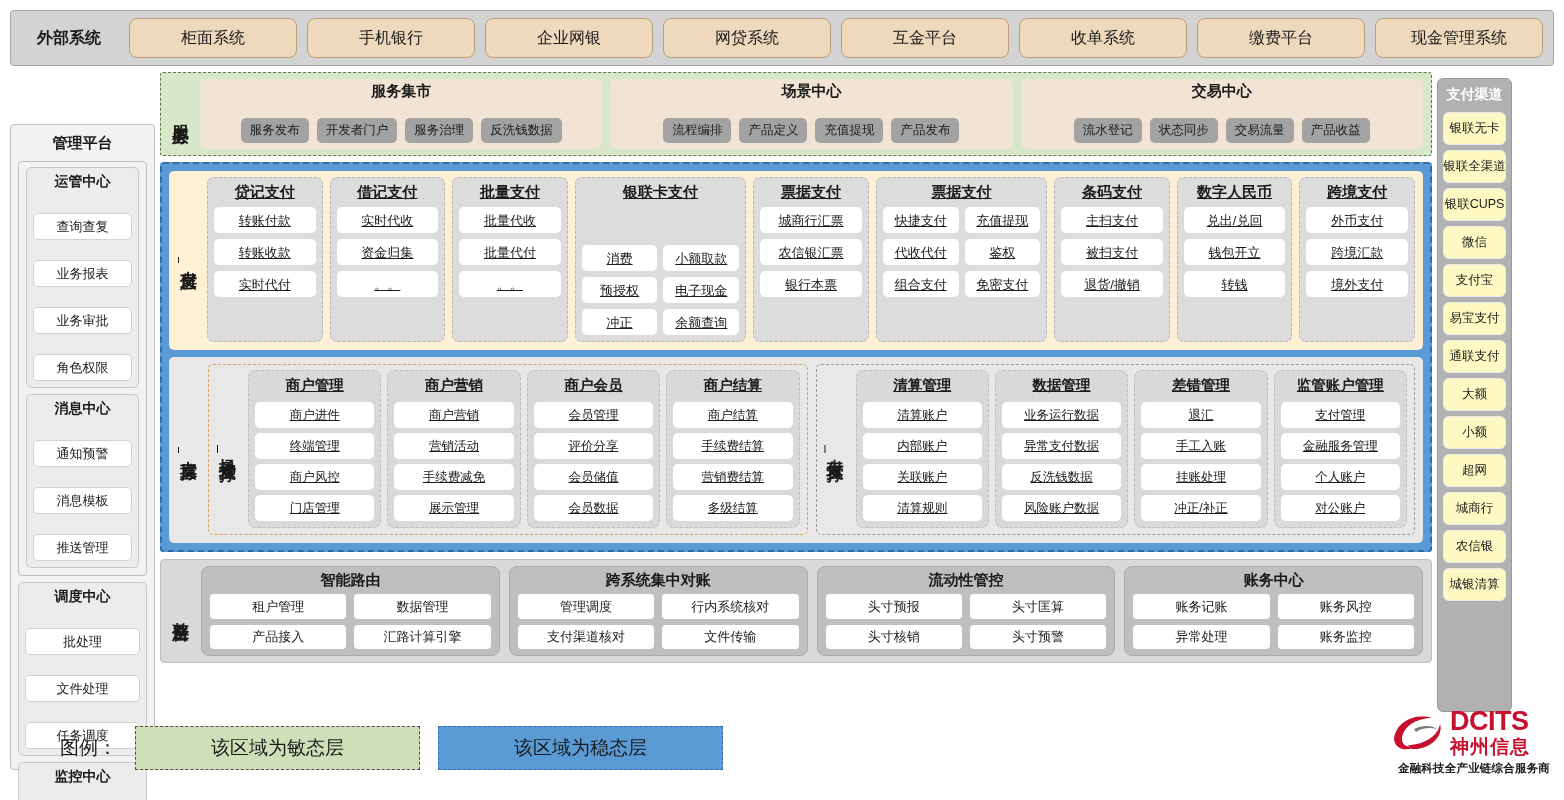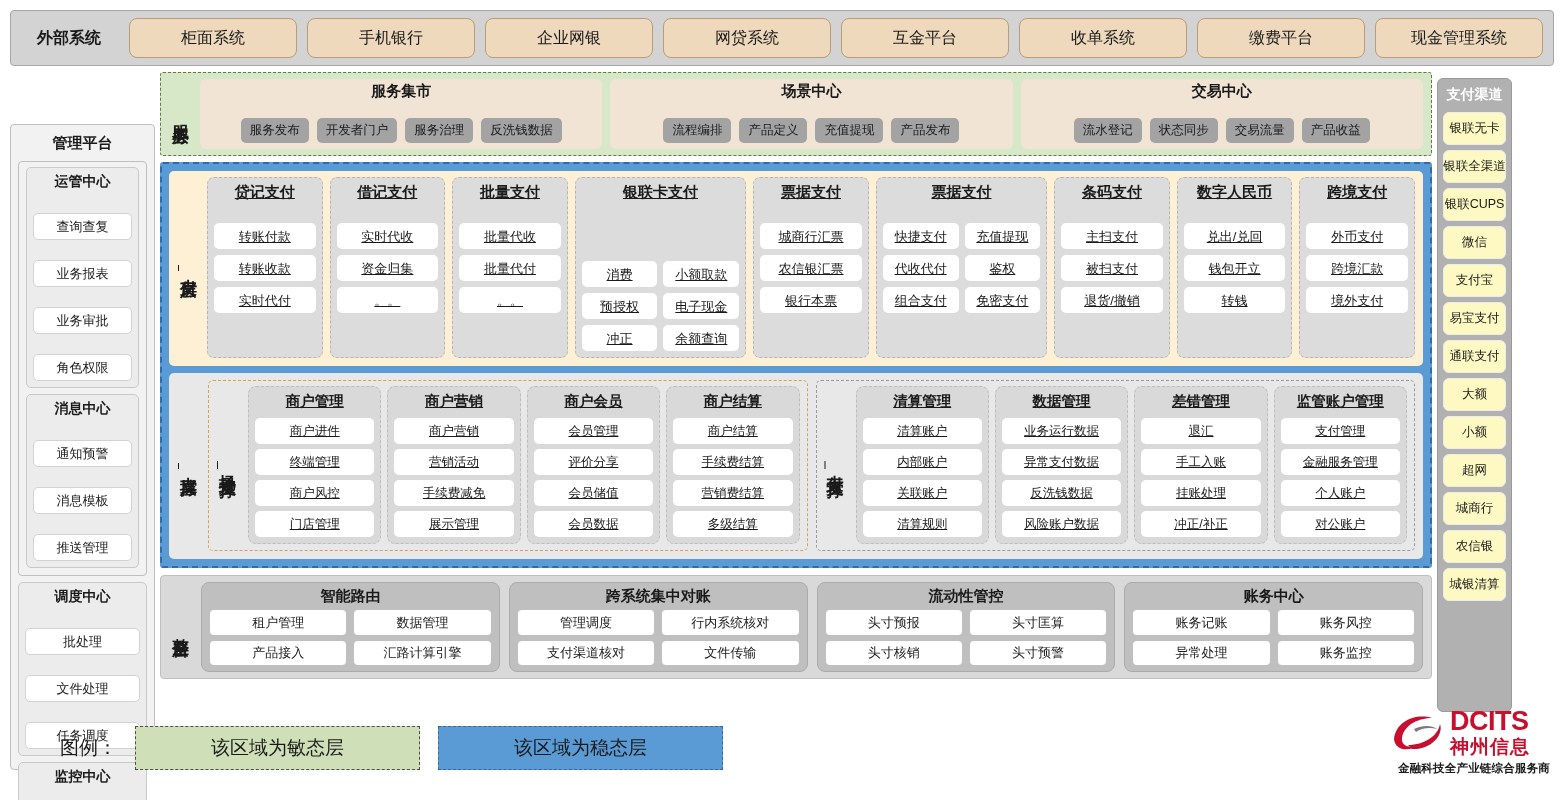--- a/index.html
+++ b/index.html
@@ -91,21 +91,21 @@
   .pay-layer{
     background:#fdf0d5;border-radius:5px;padding:6px 8px 8px;
     display:flex;align-items:stretch;gap:7px;box-sizing:border-box;
   }
   .pay-group{
     background:#dcdcdc;border:1.5px dashed #b5b5b5;border-radius:7px;
     padding:4px 6px 6px;box-sizing:border-box;
     display:flex;flex-direction:column;flex:1;
   }
   .pay-group .card-title{font-weight:bold;font-size:15px;text-align:center;margin:1px 0 5px;}
-  .pay-grid{display:flex;gap:6px;flex:1;margin-top:16px;}
+  .pay-grid{display:flex;gap:6px;flex:1;}
   .pay-colcell{display:flex;flex-direction:column;gap:6px;flex:1;}
   .pay-colcell .chip{height:26px;background:#fff;border:none;border-radius:5px;font-size:13px;}
 
   
   .sup-layer{
     margin-top:7px;background:#e8e8e8;border-radius:5px;
     padding:7px 8px 8px;display:flex;align-items:stretch;gap:8px;box-sizing:border-box;
   }
   .sup-panel{
     flex:1;border-radius:5px;padding:5px 7px 6px;box-sizing:border-box;

